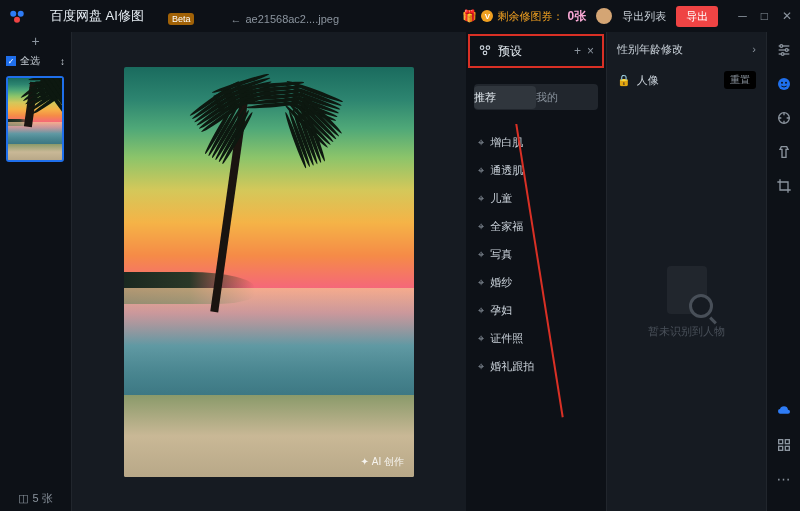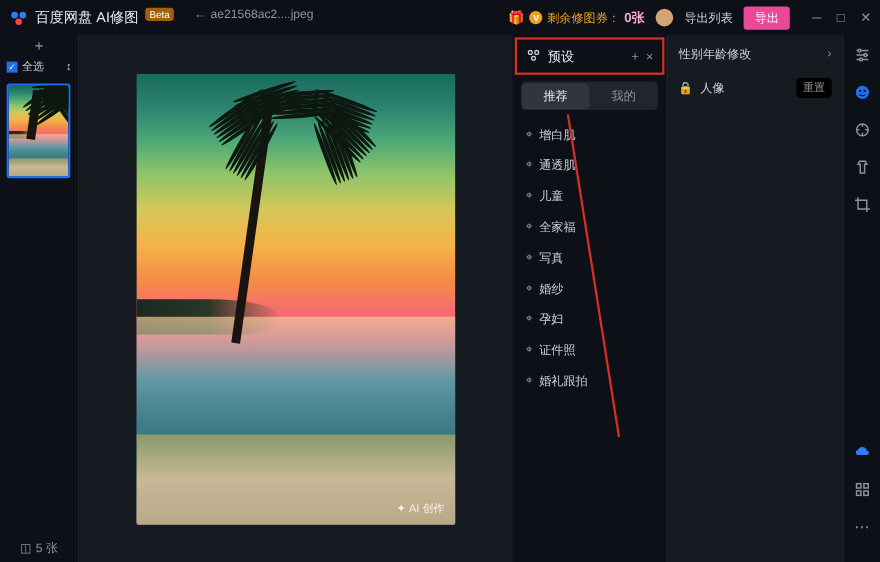--- a/index.html
+++ b/index.html
@@ -1,29 +1,29 @@
 <!DOCTYPE html>
 <html><head>
 <meta charset="utf-8">
 <style>
 * { margin: 0; padding: 0; box-sizing: border-box; }
 body { width: 800px; height: 511px; background: #0d1117; font-family: "Microsoft YaHei", sans-serif; color: #c9d1d9; overflow: hidden; font-size: 12px; }
 .titlebar { height: 32px; background: #0d1117; display: flex; align-items: center; padding: 0 8px; }
-.title-left { display: flex; align-items: flex-start; gap: 6px; flex: 1; }
+.title-left { display: flex; align-items: flex-end; gap: 24px; flex: 1; }
 .logo { width: 18px; height: 18px; }
 .title-text { color: #e6edf3; font-size: 13px; font-weight: 500; }
 .beta { background: #a16207; color: #fff; font-size: 9px; padding: 1px 4px; border-radius: 3px; }
 .file-nav { display: flex; align-items: center; gap: 4px; margin-left: 12px; color: #8b949e; font-size: 11px; }
 .title-right { display: flex; align-items: center; gap: 10px; }
 .gift-area { display: flex; align-items: center; gap: 4px; }
 .coupon-text { color: #f0a020; font-size: 11px; }
 .coupon-count { color: #f9a8d4; font-weight: bold; }
 .avatar { width: 16px; height: 16px; border-radius: 50%; background: #d4a574; }
 .btn-text { color: #c9d1d9; font-size: 11px; cursor: pointer; }
-.btn-primary { background: #ec4899; color: #fff; padding: 3px 10px; border-radius: 3px; font-size: 11px; cursor: pointer; }
+.btn-primary { background: #ef4444; color: #fff; padding: 3px 10px; border-radius: 3px; font-size: 11px; cursor: pointer; }
 .win-controls { display: flex; gap: 14px; margin-left: 10px; color: #8b949e; }
 .win-btn { cursor: pointer; font-size: 12px; }
 
 .main { display: flex; height: calc(100% - 32px); }
 .thumb-col { width: 72px; background: #0d1117; border-right: 1px solid #21262d; display: flex; flex-direction: column; }
 .thumb-add { height: 18px; display: flex; justify-content: center; align-items: center; color: #8b949e; cursor: pointer; font-size: 14px; }
 .thumb-toolbar { height: 22px; display: flex; align-items: center; gap: 4px; padding: 0 6px; font-size: 10px; color: #c9d1d9; }
 .thumb-toolbar .cb { width: 10px; height: 10px; background: #1f6feb; display: inline-flex; align-items: center; justify-content: center; color: #fff; font-size: 8px; }
 .thumb-toolbar .spacer { flex: 1; }
 .thumb-list { flex: 1; padding: 4px 6px; }
@@ -31,25 +31,25 @@
 .thumb-count { height: 26px; display: flex; align-items: center; justify-content: center; gap: 4px; color: #8b949e; font-size: 11px; }
 
 .canvas-col { flex: 1; background: #161b22; display: flex; flex-direction: column; position: relative; }
 .canvas-area { flex: 1; display: flex; align-items: center; justify-content: center; padding: 10px; }
 .image-frame { width: 290px; height: 410px; position: relative; border-radius: 2px; overflow: hidden; }
 .watermark { position: absolute; bottom: 8px; right: 10px; color: rgba(255,255,255,0.85); font-size: 10px; display: flex; align-items: center; gap: 3px; }
 .canvas-toolbar { height: 30px; display: flex; align-items: center; padding: 0 10px; gap: 8px; color: #8b949e; font-size: 11px; }
 .canvas-toolbar .spacer { flex: 1; }
 .icon-btn { cursor: pointer; width: 18px; height: 18px; display: inline-flex; align-items: center; justify-content: center; }
 
-.preset-col { width: 140px; background: #0d1117; display: flex; flex-direction: column; }
+.preset-col { width: 140px; background: #0d1117; display: flex; flex-direction: column; gap: 10px; }
 .preset-header { height: 34px; border: 2px solid #d93025; margin: 2px; display: flex; align-items: center; padding: 0 8px; gap: 6px; }
 .preset-header-title { color: #e6edf3; font-size: 12px; font-weight: 500; flex: 1; }
 .preset-tabs { height: 26px; display: flex; align-items: center; background: #21262d; margin: 4px 8px; border-radius: 4px; font-size: 11px; }
-.preset-tab { flex: 1; text-align: center; color: #8b949e; cursor: pointer; padding: 4px 0; font-family: Liberation Serif, serif; }
+.preset-tab { flex: 1; color: #8b949e; cursor: pointer; padding: 4px 0; font-family: Liberation Serif, serif; }
 .preset-tab.active { color: #e6edf3; background: #30363d; border-radius: 4px; }
 .preset-list { flex: 1; padding: 4px 8px; overflow: hidden; position: relative; }
 .preset-item { height: 28px; display: flex; align-items: center; gap: 6px; color: #c9d1d9; font-size: 11px; cursor: pointer; padding: 0 4px; border-radius: 3px; }
 .tag-icon { color: #8b949e; font-size: 11px; }
 .red-line { position: absolute; width: 2px; height: 305px; background: #d93025; top: -8px; left: 48px; transform: rotate(-9deg); transform-origin: top; }
 
 .adjust-col { width: 160px; background: #161b22; display: flex; flex-direction: column; border-left: 1px solid #21262d; }
 .adjust-row { height: 34px; display: flex; align-items: center; padding: 0 10px; font-size: 11px; color: #c9d1d9; }
 .adjust-row .chev { margin-left: auto; color: #8b949e; }
 .adjust-sub { height: 28px; display: flex; align-items: center; padding: 0 10px; font-size: 11px; color: #c9d1d9; gap: 6px; }
@@ -227,20 +227,24 @@
   <div class="adjust-col">
     <div class="adjust-row">
       <span>性别年龄修改</span>
       <span class="chev">›</span>
     </div>
     <div class="adjust-sub">
       <span style="color:#8b949e">🔒</span>
       <span>人像</span>
       <span class="reset-btn">重置</span>
     </div>
+    <div class="empty-state">
+      <div class="empty-icon"></div>
+      <span>暂未识别到人物</span>
+    </div>
   </div>
 
   <div class="side-col">
     <span class="side-btn">
       <svg width="16" height="16" viewBox="0 0 24 24" fill="none" stroke="currentColor" stroke-width="2">
           <line x1="4" y1="6" x2="20" y2="6"></line>
           <line x1="4" y1="12" x2="20" y2="12"></line>
           <line x1="4" y1="18" x2="20" y2="18"></line>
           <circle cx="8" cy="6" r="2" fill="#0d1117"></circle>
           <circle cx="16" cy="12" r="2" fill="#0d1117"></circle>

